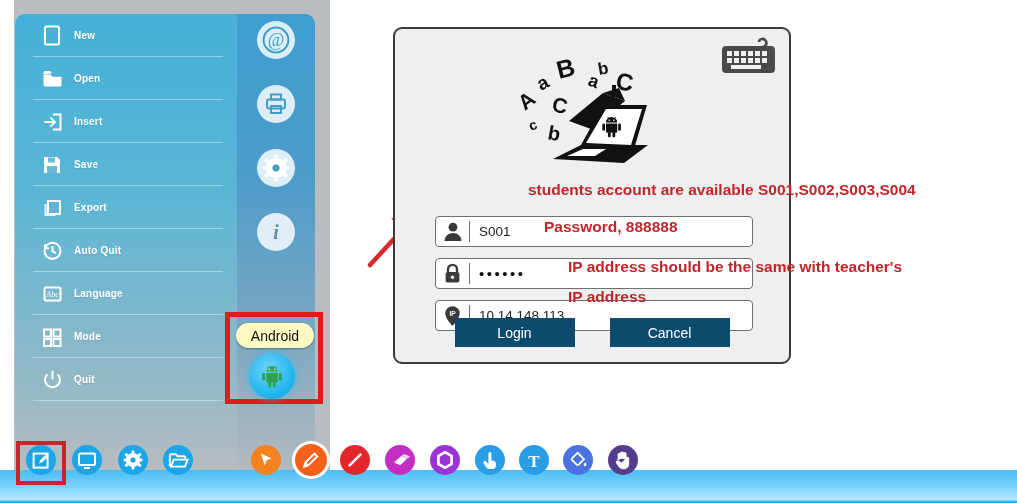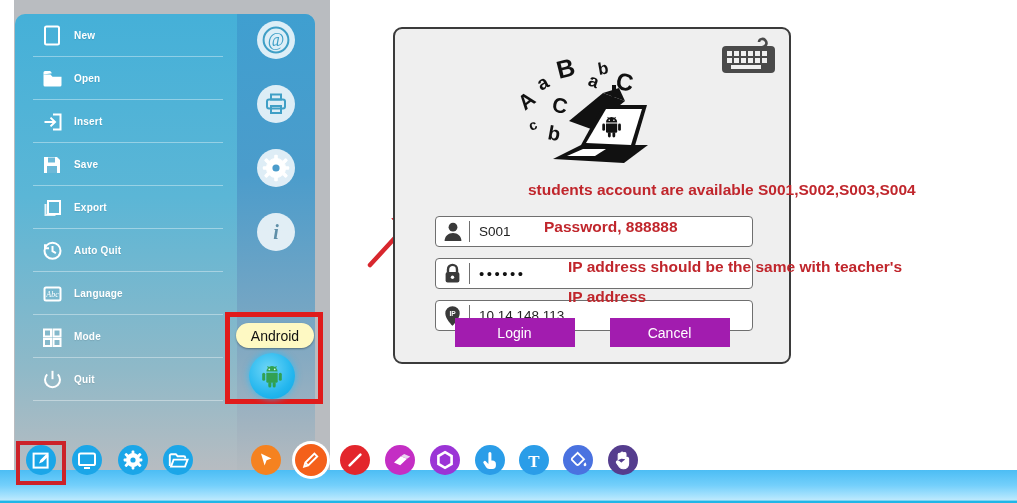--- a/index.html
+++ b/index.html
@@ -97,21 +97,21 @@
     display:flex;align-items:center;justify-content:center;background:#fff;
   }
   .field-val{
     flex:1;display:flex;align-items:center;padding-left:9px;
     font-size:13.5px;color:#222;font-family:"Liberation Sans",sans-serif;
   }
   .dots{letter-spacing:2.5px;font-size:15px;color:#111;line-height:1;}
 
   .btn-row{position:absolute;left:0;top:289px;width:100%;display:flex;justify-content:center;gap:35px;}
   .dlg-btn{
-    width:120px;height:29px;background:#a21caf;color:#fff;border:none;
+    width:120px;height:29px;background:#0c4a6e;color:#fff;border:none;
     font-size:14px;font-family:"Liberation Sans",sans-serif;cursor:pointer;
     display:flex;align-items:center;justify-content:center;
   }
 
   
   .anno{
     position:absolute;color:#c0262c;font-weight:bold;font-size:15.5px;
     font-family:"Liberation Sans",sans-serif;white-space:nowrap;
   }
   #anno-account{left:528px;top:181px;text-align:right;}

